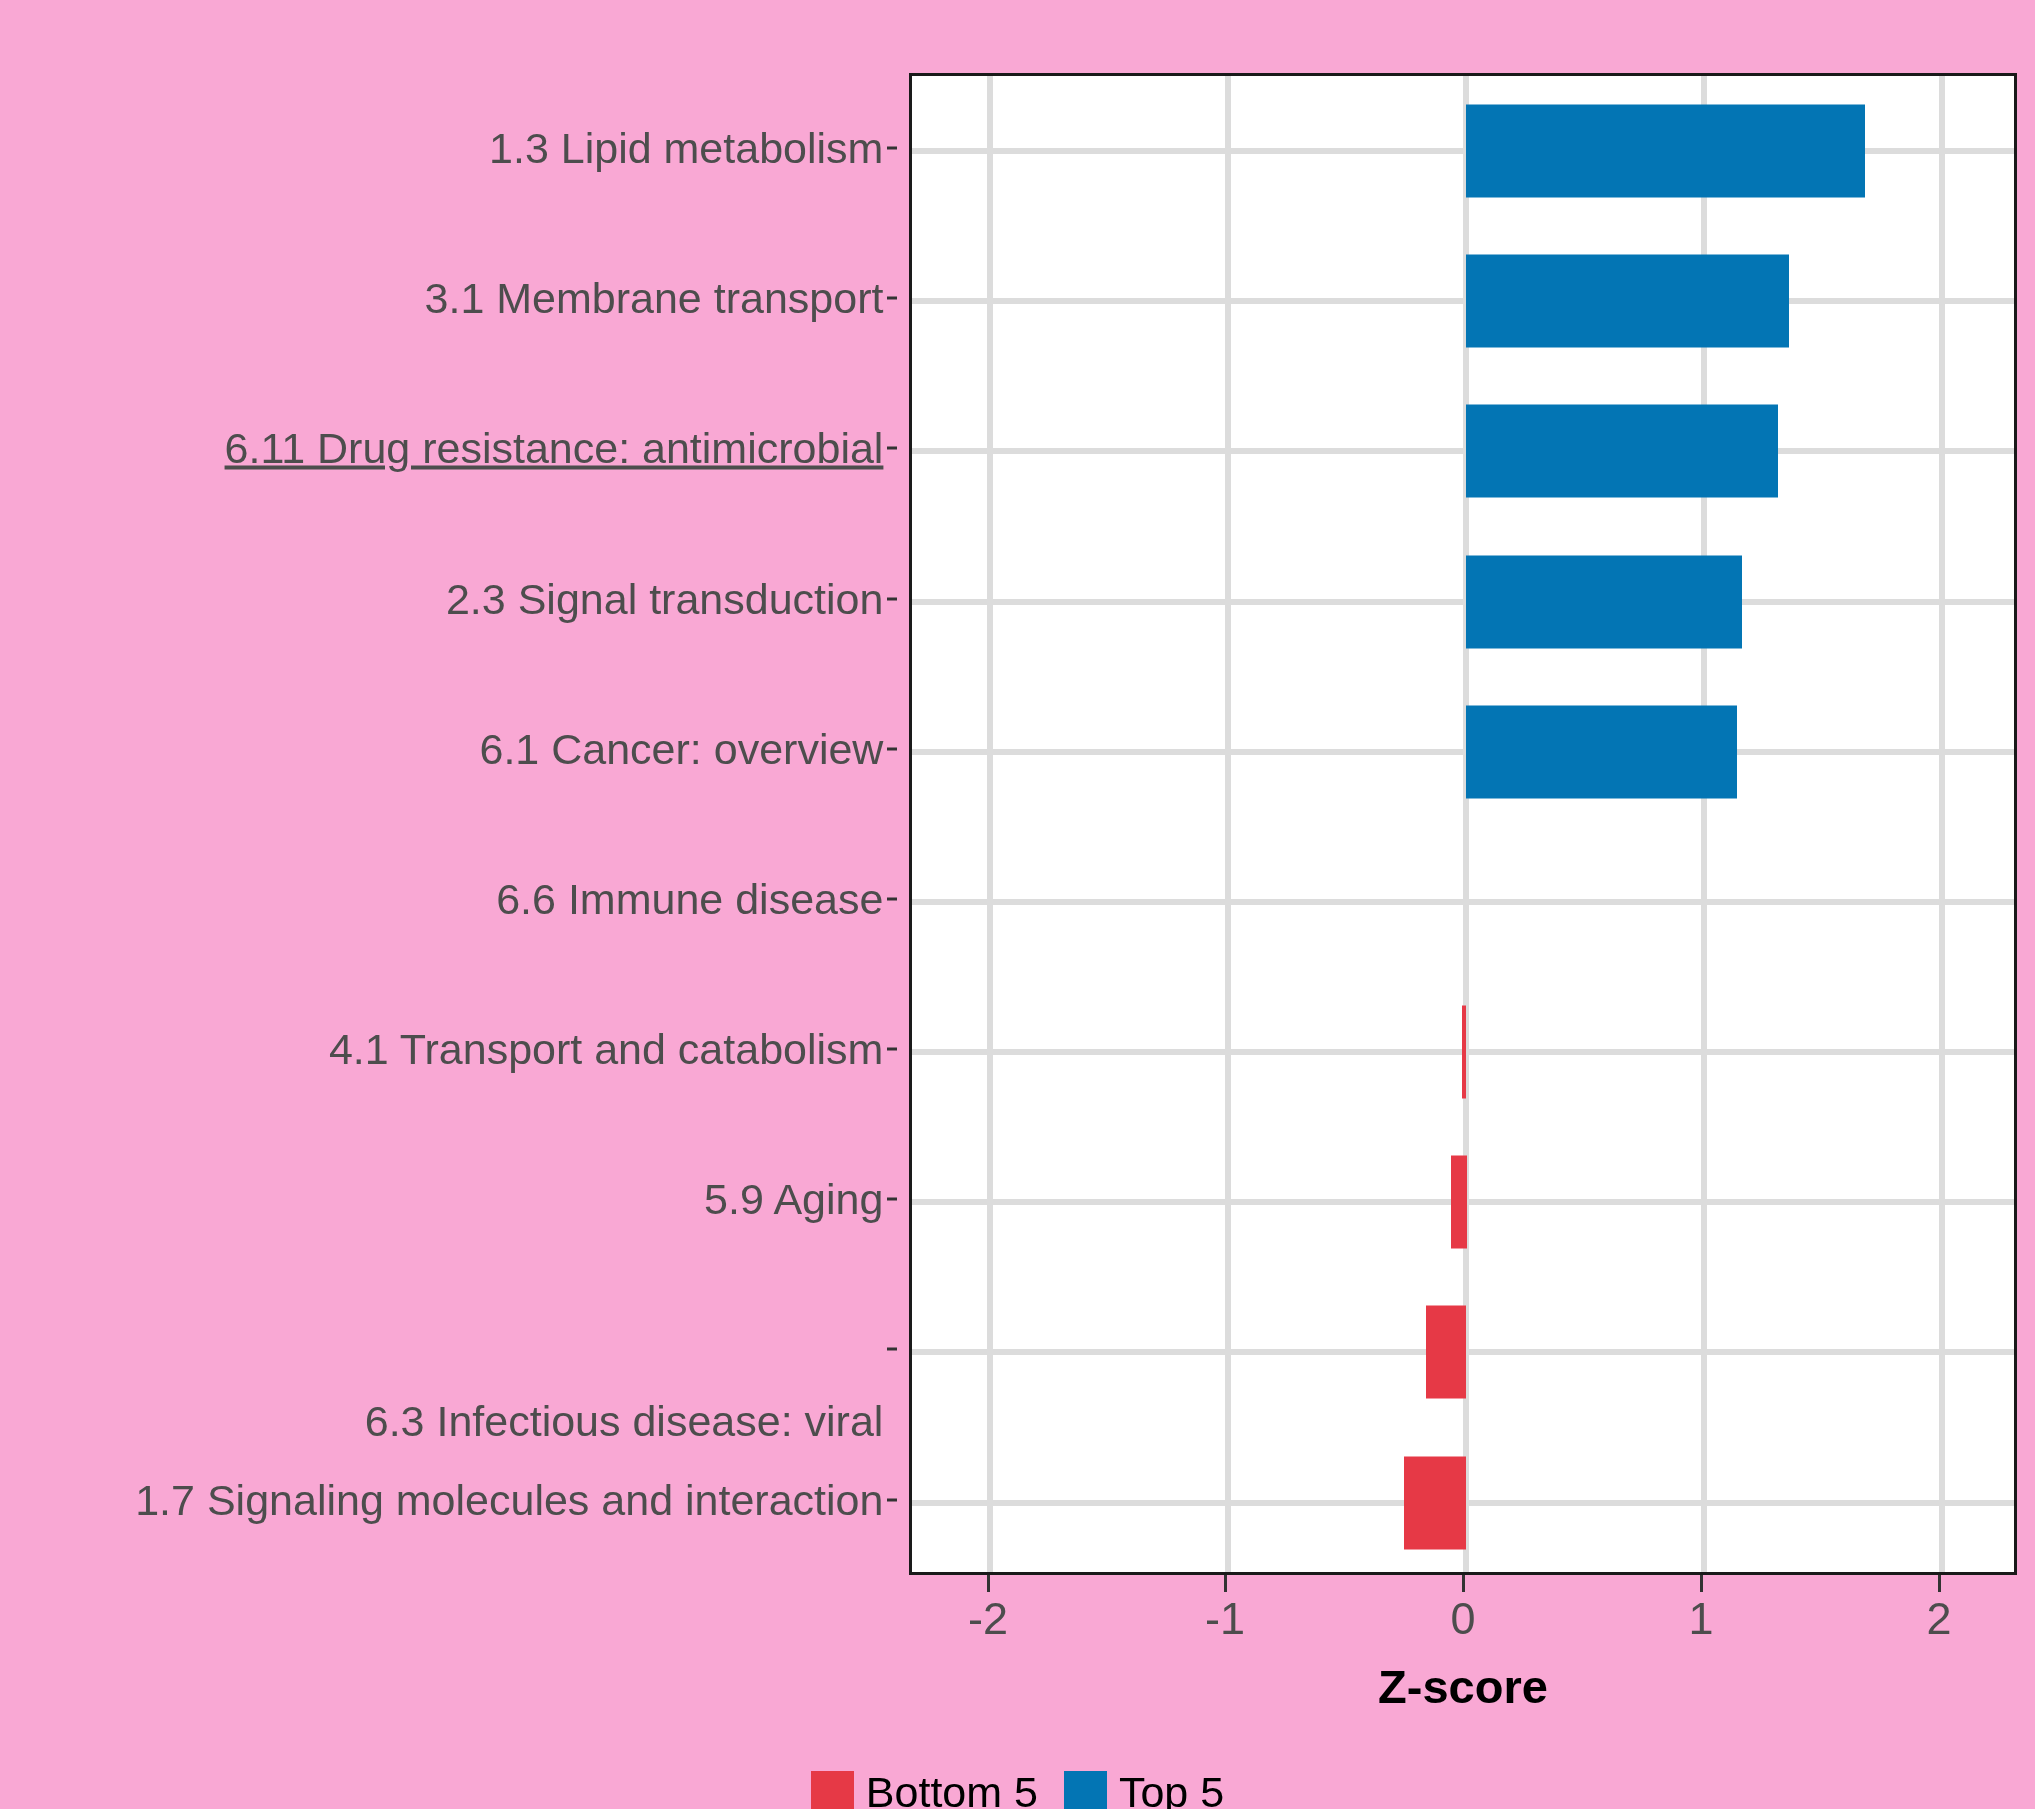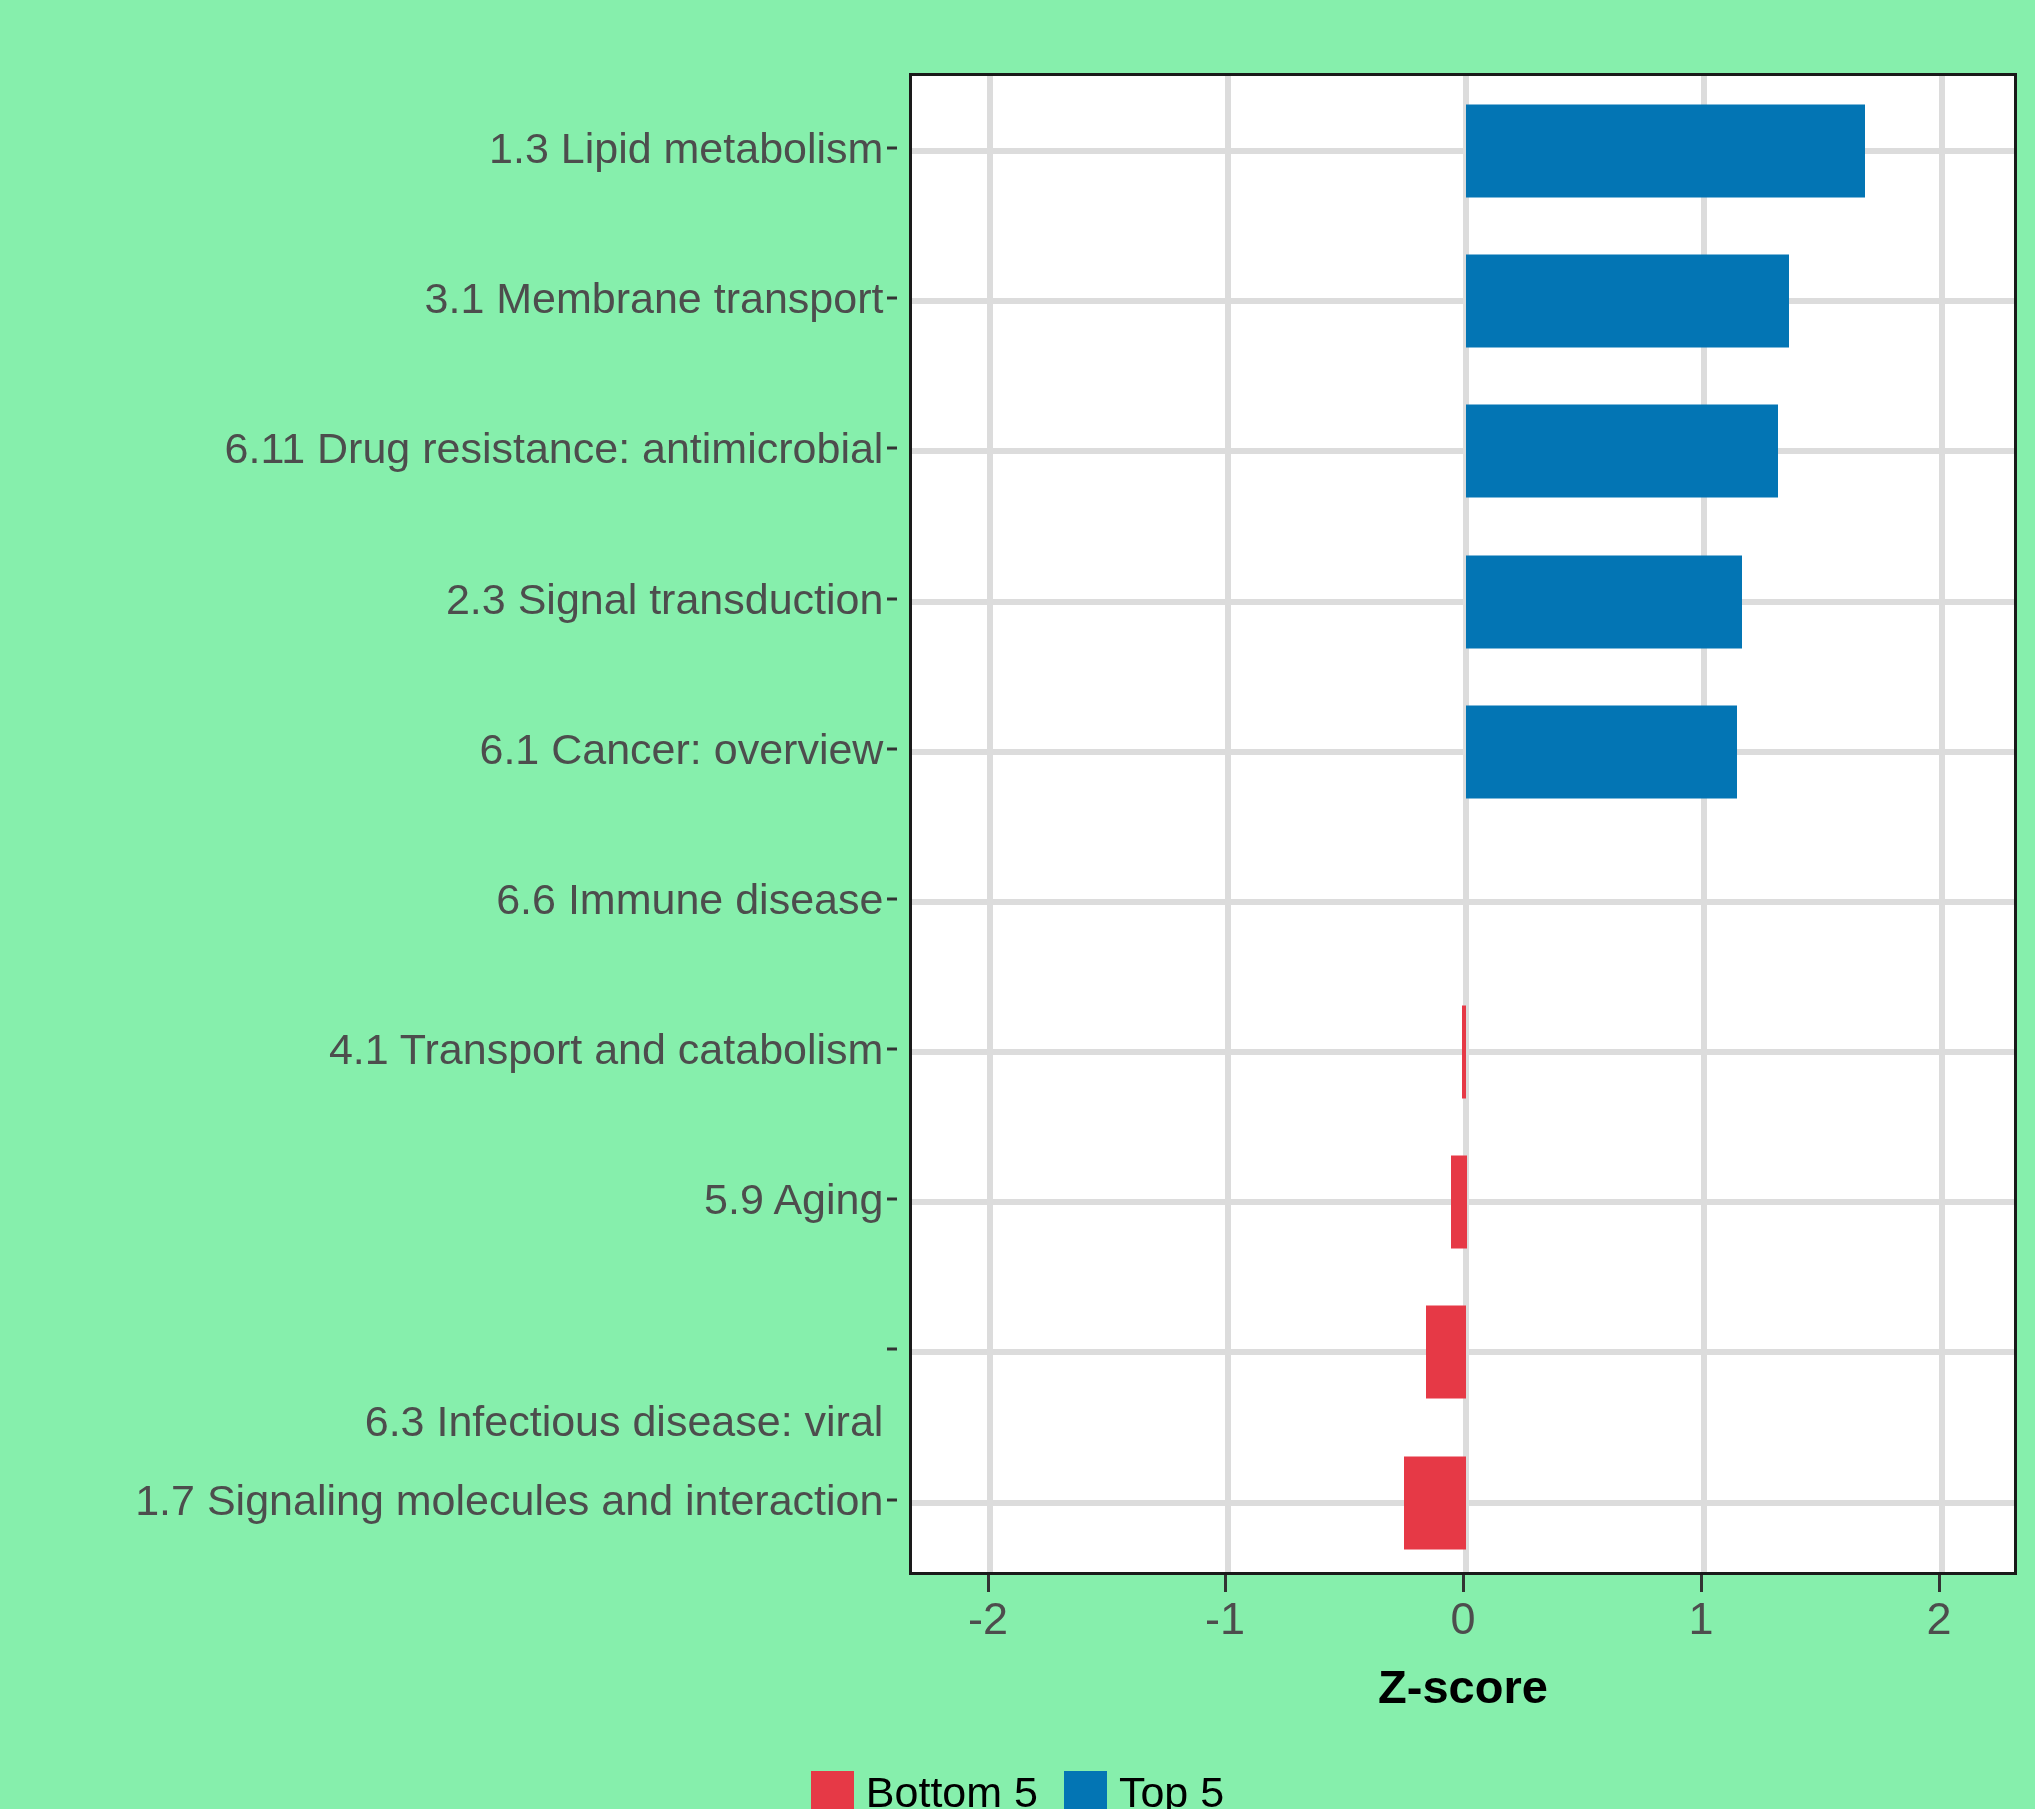--- a/index.html
+++ b/index.html
@@ -7,21 +7,21 @@
     padding: 0;
     background: #ffffff;
   }
   body {
     font-family: "Liberation Sans", sans-serif;
   }
   #page {
     position: relative;
     width: 2035px;
     height: 1809px;
-    background: #86efac;
+    background: #f9a8d4;
     overflow: hidden;
   }
 
   
   #ylabels {
     position: absolute;
     left: 0px;
     top: 73px;
     width: 897px;
     height: 1502px;
@@ -148,21 +148,21 @@
 </head>
 <body>
 
 <div id="page">
 
   <div id="ylabels">
       <div class="ylabel" style="top: 75px;">1.3 Lipid metabolism</div>
       <div class="ytick" style="top: 75px;"></div>
       <div class="ylabel" style="top: 225px;">3.1 Membrane transport</div>
       <div class="ytick" style="top: 225px;"></div>
-      <div class="ylabel" style="top: 375px;">6.11 Drug resistance: antimicrobial</div>
+      <div class="ylabel" style="top: 375px; text-decoration: underline;">6.11 Drug resistance: antimicrobial</div>
       <div class="ytick" style="top: 375px;"></div>
       <div class="ylabel" style="top: 526px;">2.3 Signal transduction</div>
       <div class="ytick" style="top: 526px;"></div>
       <div class="ylabel" style="top: 676px;">6.1 Cancer: overview</div>
       <div class="ytick" style="top: 676px;"></div>
       <div class="ylabel" style="top: 826px;">6.6 Immune disease</div>
       <div class="ytick" style="top: 826px;"></div>
       <div class="ylabel" style="top: 976px;">4.1 Transport and catabolism</div>
       <div class="ytick" style="top: 976px;"></div>
       <div class="ylabel" style="top: 1126px;">5.9 Aging</div>

